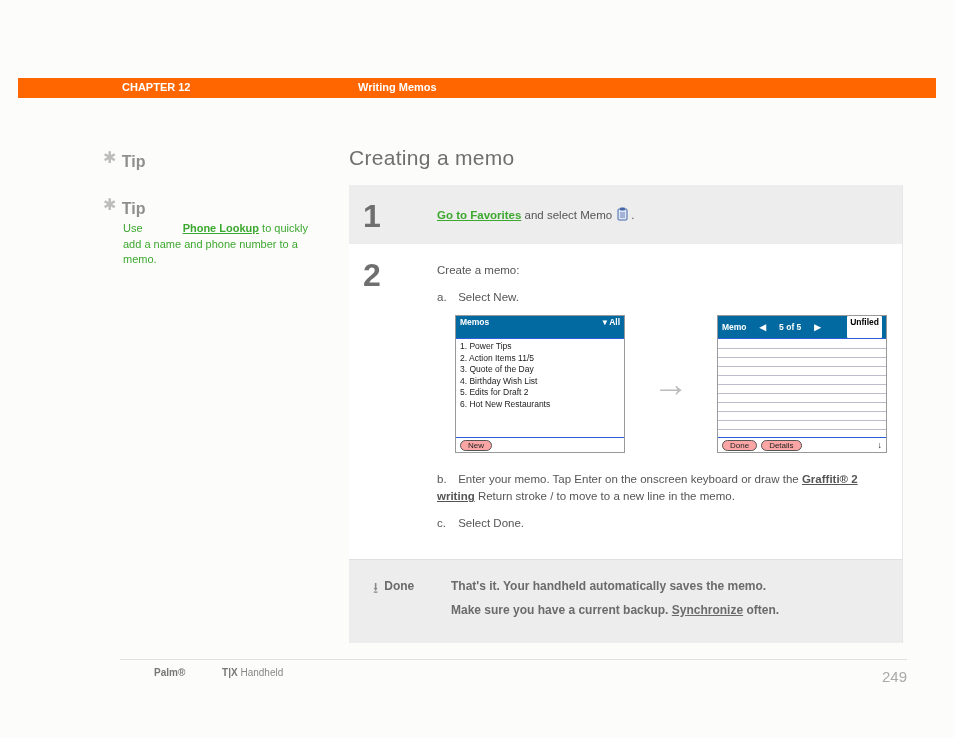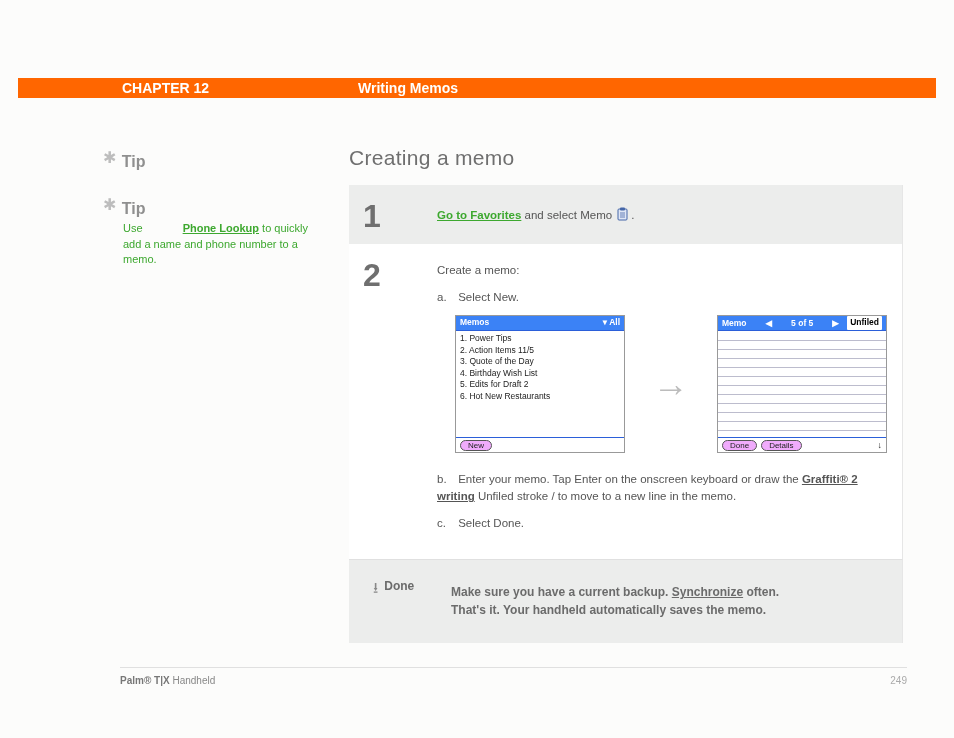--- a/index.html
+++ b/index.html
@@ -18,21 +18,21 @@
     position: absolute;
     top: 78px;
     left: 18px;
     right: 18px;
     height: 20px;
     background: #ff6600;
     display: flex;
     align-items: center;
     color: #fff;
     font-weight: bold;
-    font-size: 14px;
+    font-size: 11px;
   }
   .header-bar .chapter { position: absolute; left: 104px; }
   .header-bar .section { position: absolute; left: 340px; }
   .sidebar {
     position: absolute;
     top: 150px;
     left: 103px;
     width: 205px;
   }
   .tip-block { margin-bottom: 24px; }
@@ -103,41 +103,41 @@
     border: 1px solid #999;
     background: #fff;
     font-family: Arial, sans-serif;
     font-size: 8.5px;
     color: #222;
     display: flex;
     flex-direction: column;
     position: relative;
   }
   .ds-header {
-    background: #3b82f6;
+    background: #0369a1;
     color: #fff;
     font-weight: bold;
-    height: 14px;
+    height: 22px;
     line-height: 13px;
     padding: 0 4px;
     display: flex;
     justify-content: space-between;
     font-size: 8.5px;
   }
   .ds-body { flex: 1; border-top: 1px solid #2b5fd9; border-bottom: 1px solid #2b5fd9; padding: 2px 4px; overflow: hidden; position: relative;}
   .ds-body .item { white-space: nowrap; line-height: 1.35; }
   .ds-footer { height: 14px; display: flex; align-items: center; padding: 0 4px; gap: 4px; }
   .pill-btn {
     border: 1px solid #555;
     border-radius: 8px;
     padding: 0 7px;
     height: 11px;
     line-height: 10px;
     font-size: 8px;
-    background: #f0abfc;
+    background: #fca5a5;
   }
   .lines-bg {
     background-image: repeating-linear-gradient(to bottom, transparent 0, transparent 8px, #bcbccd 8px, #bcbccd 9px);
     background-position: 0 1px;
   }
   .arrow-col { color: #bcbcbc; font-size: 36px; line-height: 1; font-weight: bold; flex: 0 0 auto;}
   .done-block {
     background: #ecedec;
     border-right: 1px solid #e6e6e6;
     border-top: 1px solid #e0e0e0;
@@ -161,24 +161,24 @@
     bottom: 50px;
     left: 120px;
     right: 47px;
     border-top: 1px solid #e0e0e0;
     padding-top: 6px;
     display: flex;
     justify-content: space-between;
     font-size: 10px;
     color: #888;
   }
-  .footer .brand b { color: #777; }
-  .footer .pg { color: #aaa; font-size: 10px; }
+  .footer .brand b { color: #777; margin-left: 34px; }
+  .footer .pg { color: #aaa; font-size: 15px; }
   .unfiled-dropdown { background:#fff; color:#000; padding:0 3px; border-radius:1px;}
-  .ds-header-left { display:flex; gap:19px; align-items:center;}
+  .ds-header-left { display:flex; gap:13px; align-items:center;}
 </style>
 </head>
 <body>
 
 <div class="header-bar">
   <span class="chapter">CHAPTER 12</span>
   <span class="section">Writing Memos</span>
 </div>
 
 <div class="sidebar">
@@ -263,40 +263,40 @@
             <span style="flex:1"></span>
             <span style="font-size:9px;">↓</span>
           </div>
         </div>
       </div>
 
       <div class="sub">
         <span class="sub-letter">b.</span>
         <span>Enter your memo. Tap Enter on the onscreen keyboard or draw the </span>
         <span class="glink-u">Graffiti® 2 writing</span>
-        <span> Unfiled stroke / to move to a new line in the memo.</span>
+        <span> Return stroke / to move to a new line in the memo.</span>
       </div>
 
       <div class="sub">
         <span class="sub-letter">c.</span>
         <span>Select Done.</span>
       </div>
     </div>
   </div>
 
   <div class="done-block">
     <div class="done-left">
       <span class="done-arrow">⭳</span>
       <span class="done-label">Done</span>
     </div>
     <div class="done-body">
+      <div>That's it. Your handheld automatically saves the memo.</div>
       <div style="margin-top:6px;">
         <span>Make sure you have a current backup. </span><span class="sync">Synchronize</span><span> often.</span>
       </div>
-      <div>That's it. Your handheld automatically saves the memo.</div>
     </div>
   </div>
 </div>
 
 <div class="footer">
   <span class="brand">
     <b>Palm®</b><b> T|X</b><span> Handheld</span>
   </span>
   <span class="pg">249</span>
 </div>

